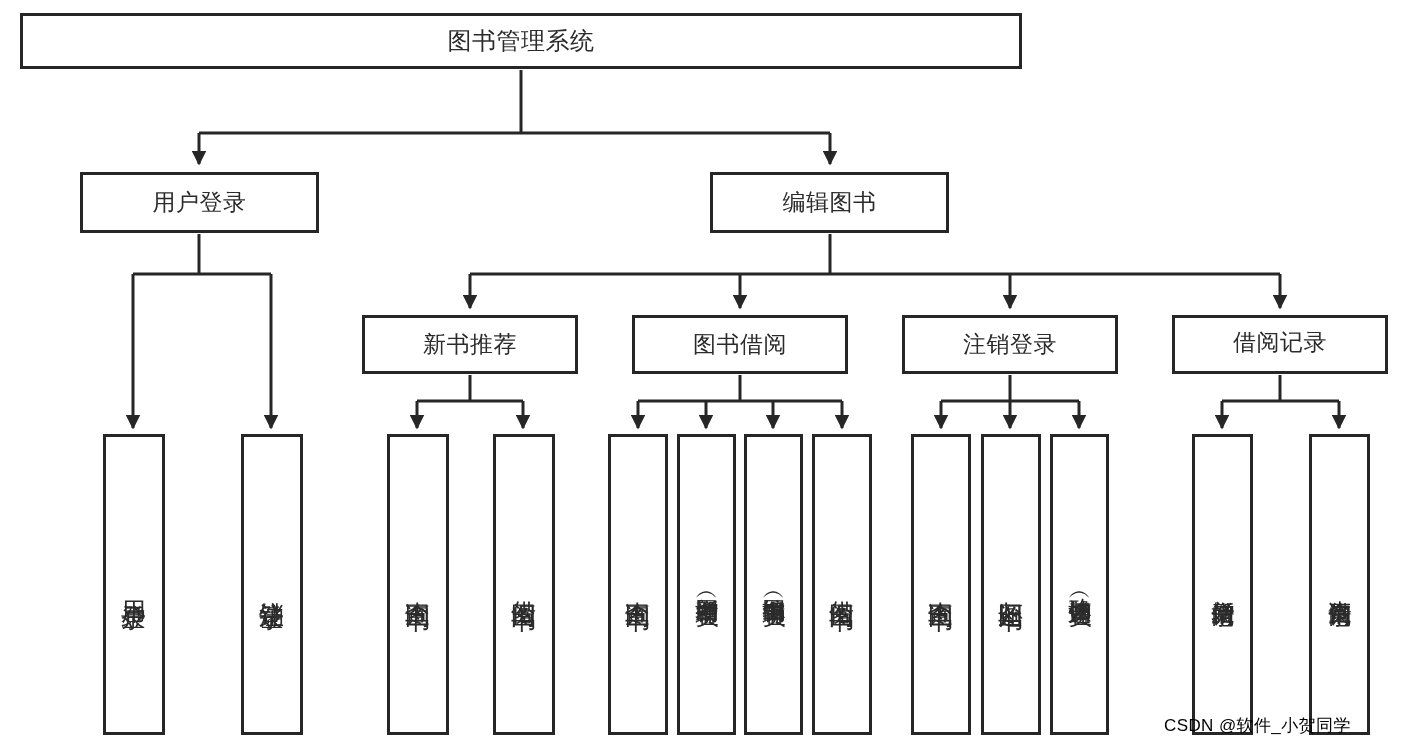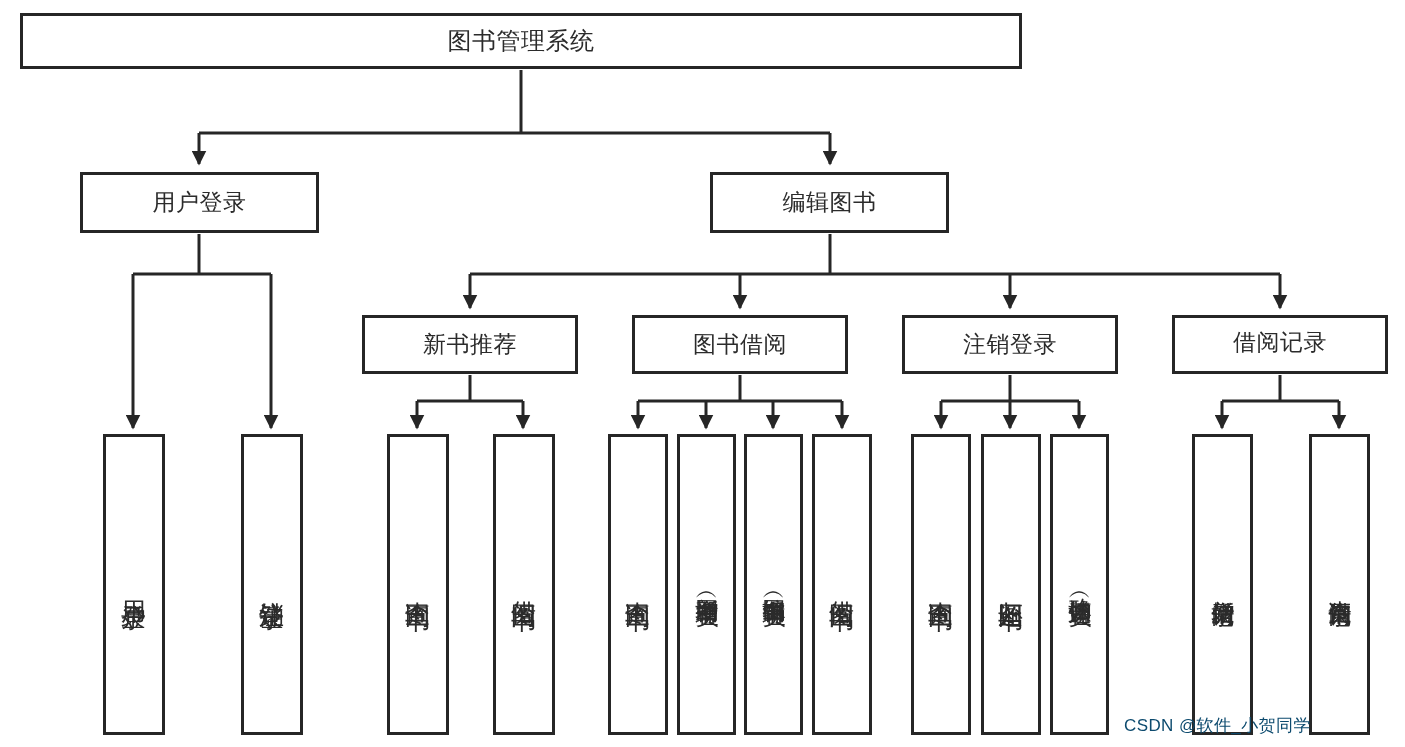--- a/index.html
+++ b/index.html
@@ -64,24 +64,24 @@
     line-height: 1.12;
     letter-spacing: 2px;
     max-height: 100%;
   }
   .node.vert.narrow .node-label {
     font-size: 23px;
     letter-spacing: 1px;
   }
   #watermark {
     position: absolute;
-    left: 1124px;
+    left: 1164px;
     top: 714px;
     font-size: 17px;
-    color: #0c4a6e;
+    color: #000000;
     white-space: nowrap;
     z-index: 5;
     letter-spacing: 0.4px;
   }
 </style>
 </head>
 <body>
 
 <div id="diagram-root">
 

